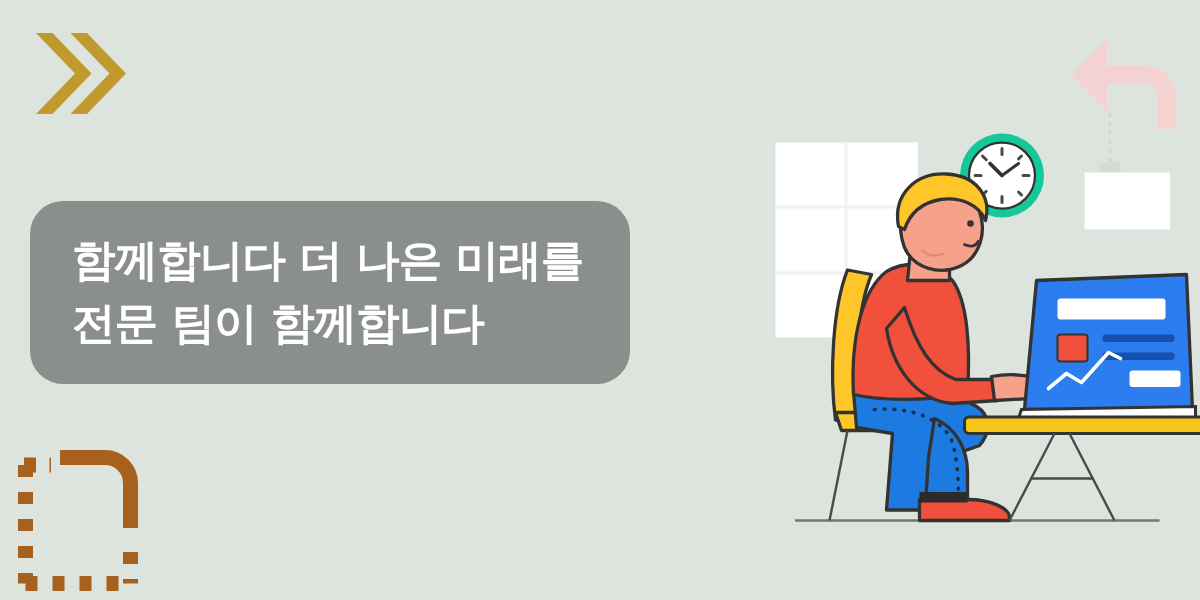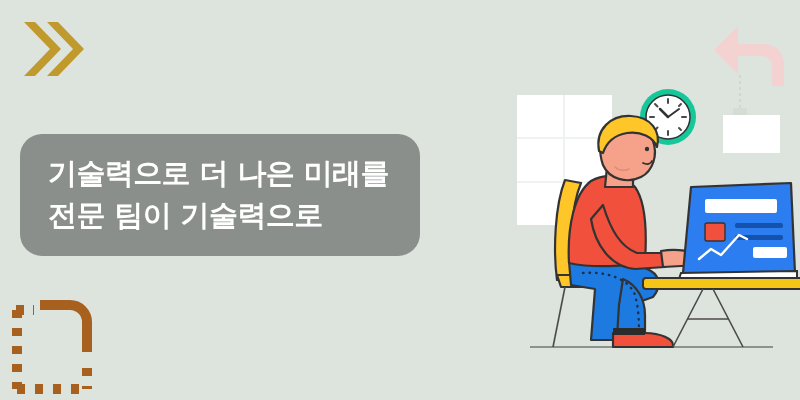--- a/index.html
+++ b/index.html
@@ -95,22 +95,22 @@
     <line x1="4" y1="10" x2="22" y2="10" stroke="#a8601f" stroke-width="10" stroke-dasharray="8 9"></line>
 
     <line x1="5" y1="10" x2="5" y2="89" stroke="#a8601f" stroke-width="10" stroke-dasharray="8 10"></line>
 
     <line x1="5" y1="89" x2="75" y2="89" stroke="#a8601f" stroke-width="10" stroke-dasharray="8 10"></line>
 
     <line x1="75" y1="68" x2="75" y2="89" stroke="#a8601f" stroke-width="10" stroke-dasharray="8 10"></line>
   </svg>
 
   <div id="headline-panel">
-    <div class="line">기술력으로 더 나은 미래를</div>
-    <div class="line">전문 팀이 기술력으로</div>
+    <div class="line">함께합니다 더 나은 미래를</div>
+    <div class="line">전문 팀이 함께합니다</div>
   </div>
 
   <svg id="illustration" viewBox="0 0 310 310">
 
     <g>
       <rect x="22" y="20" width="95" height="130" fill="#ffffff"></rect>
       <line x1="69" y1="20" x2="69" y2="150" stroke="#eef3ef" stroke-width="2"></line>
       <line x1="22" y1="63" x2="117" y2="63" stroke="#eef3ef" stroke-width="2"></line>
       <line x1="22" y1="107" x2="117" y2="107" stroke="#eef3ef" stroke-width="2"></line>
     </g>

